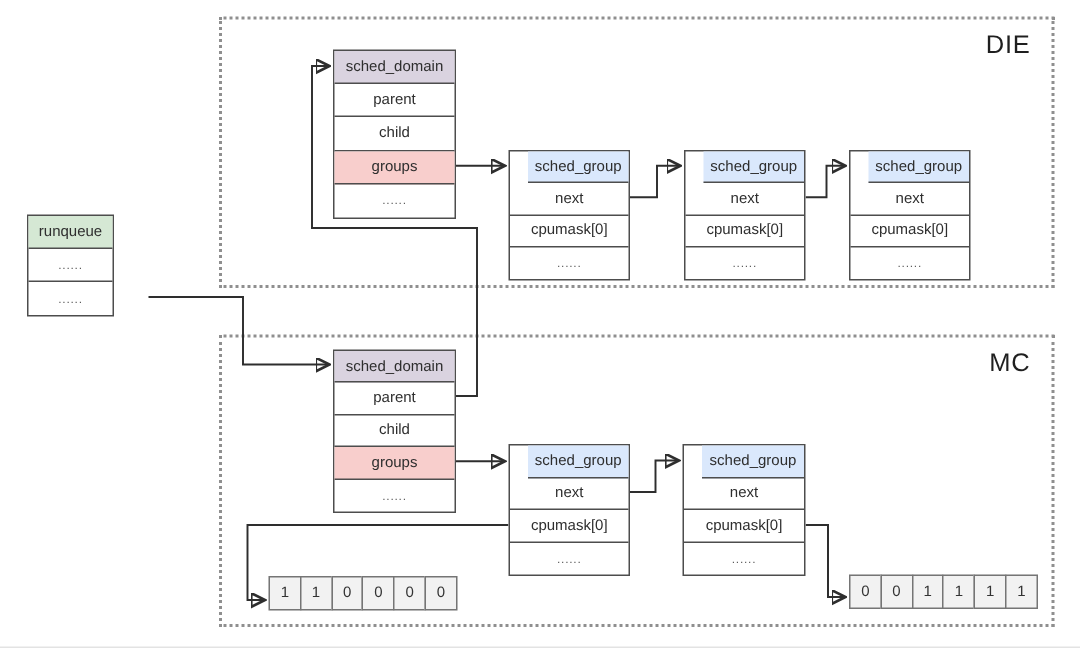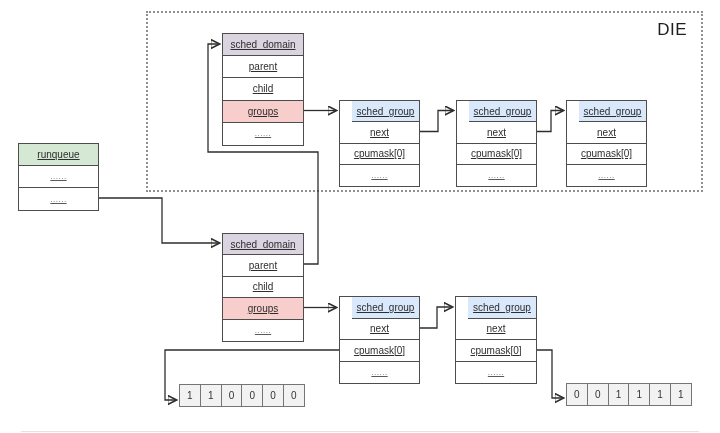--- a/index.html
+++ b/index.html
@@ -1,38 +1,38 @@
 <!DOCTYPE html>
 <html style="--runqueue-header: #d5e8d4; --sd-row: #ffe6cc; --sched-domain-header: #dad3e0; --groups-row: #f8cecc; --sched-group-header: #dae8fc; --bitmask-cell: #f2f2f2; --border: #4d4d4d; --dashed-border: #8f8f8f; --line: #2e2e2e;"><head>
 <meta charset="utf-8">
 <style>
   html,body{margin:0;padding:0;background:#fff;}
   .canvas{
     position:relative;width:720px;height:433px;background:#ffffff;
-    font-family:"Liberation Sans",sans-serif;overflow:hidden;border-radius:30px;
+    font-family:"Liberation Sans",sans-serif;overflow:hidden;
   }
   
   .dashed-box{position:absolute;border:2px dotted var(--dashed-border,#8f8f8f);box-sizing:border-box;}
   .box-die{left:146px;top:11px;width:557px;height:181px;}
   .box-mc{left:146px;top:223px;width:557px;height:195px;}
   .domain-label{position:absolute;top:7px;right:14px;font-size:17px;color:#1f1f1f;letter-spacing:.5px;}
   
   .struct-table{position:absolute;border:1px solid var(--border,#4d4d4d);background:#fff;box-sizing:border-box;}
   .struct-row{
     box-sizing:border-box;display:flex;align-items:center;justify-content:center;
     font-size:10px;color:#2e2e2e;border-bottom:1px solid var(--border,#4d4d4d);
-    white-space:nowrap;overflow:hidden;text-decoration:underline;
+    white-space:nowrap;overflow:hidden;
   }
   .struct-row:last-child{border-bottom:none;}
   .rq .struct-row{height:22px;}
   .sd .struct-row{height:22.2px;}
   .mc-sd .struct-row{height:21.4px;}
   .sg .struct-row{height:21.25px;}
   .mc-sg .struct-row{height:21.5px;}
-  .t-runqueue{left:18px;top:143px;width:81px;}
+  .t-runqueue{left:18px;top:143px;width:58px;}
   .t-die-sd{left:222px;top:33px;width:82px;}
   .t-die-sg1{left:339px;top:100px;width:81px;}
   .t-die-sg2{left:456px;top:100px;width:81px;}
   .t-die-sg3{left:566px;top:100px;width:81px;}
   .t-mc-sd{left:222px;top:233px;width:82px;}
   .t-mc-sg1{left:339px;top:296px;width:81px;}
   .t-mc-sg2{left:455px;top:296px;width:82px;}
   .hdr-green{background:var(--runqueue-header,#d5e8d4);}
   .hdr-purple{background:var(--sched-domain-header,#dad3e0);}
   .hdr-blue{background:var(--sched-group-header,#dae8fc);margin-left:12px;}
@@ -55,20 +55,23 @@
   .connectors path{fill:none;stroke:var(--line,#2e2e2e);stroke-width:1.3;}
   .page-rule{position:absolute;left:0;bottom:1px;width:720px;height:1px;background:#e3e3e3;}
 </style>
 </head>
 <body>
 
 <div class="canvas">
 
   <div class="dashed-box box-die">
     <span class="domain-label">DIE</span>
+  </div>
+  <div class="dashed-box box-mc">
+    <span class="domain-label">MC</span>
   </div>
 
   <svg class="connectors" viewBox="0 0 720 433">
     <defs>
       <marker id="arrow" markerWidth="8" markerHeight="8" refX="6.5" refY="3.5" orient="auto">
         <path d="M0,0 L7,3.5 L0,7 Z" fill="#1a1a1a" stroke="none"></path>
       </marker>
     </defs>
     <path d="M99,198 H162 V243 H219" marker-end="url(#arrow)"></path>
     <path d="M303,264 H318 V152 H208 V44 H219" marker-end="url(#arrow)"></path>

